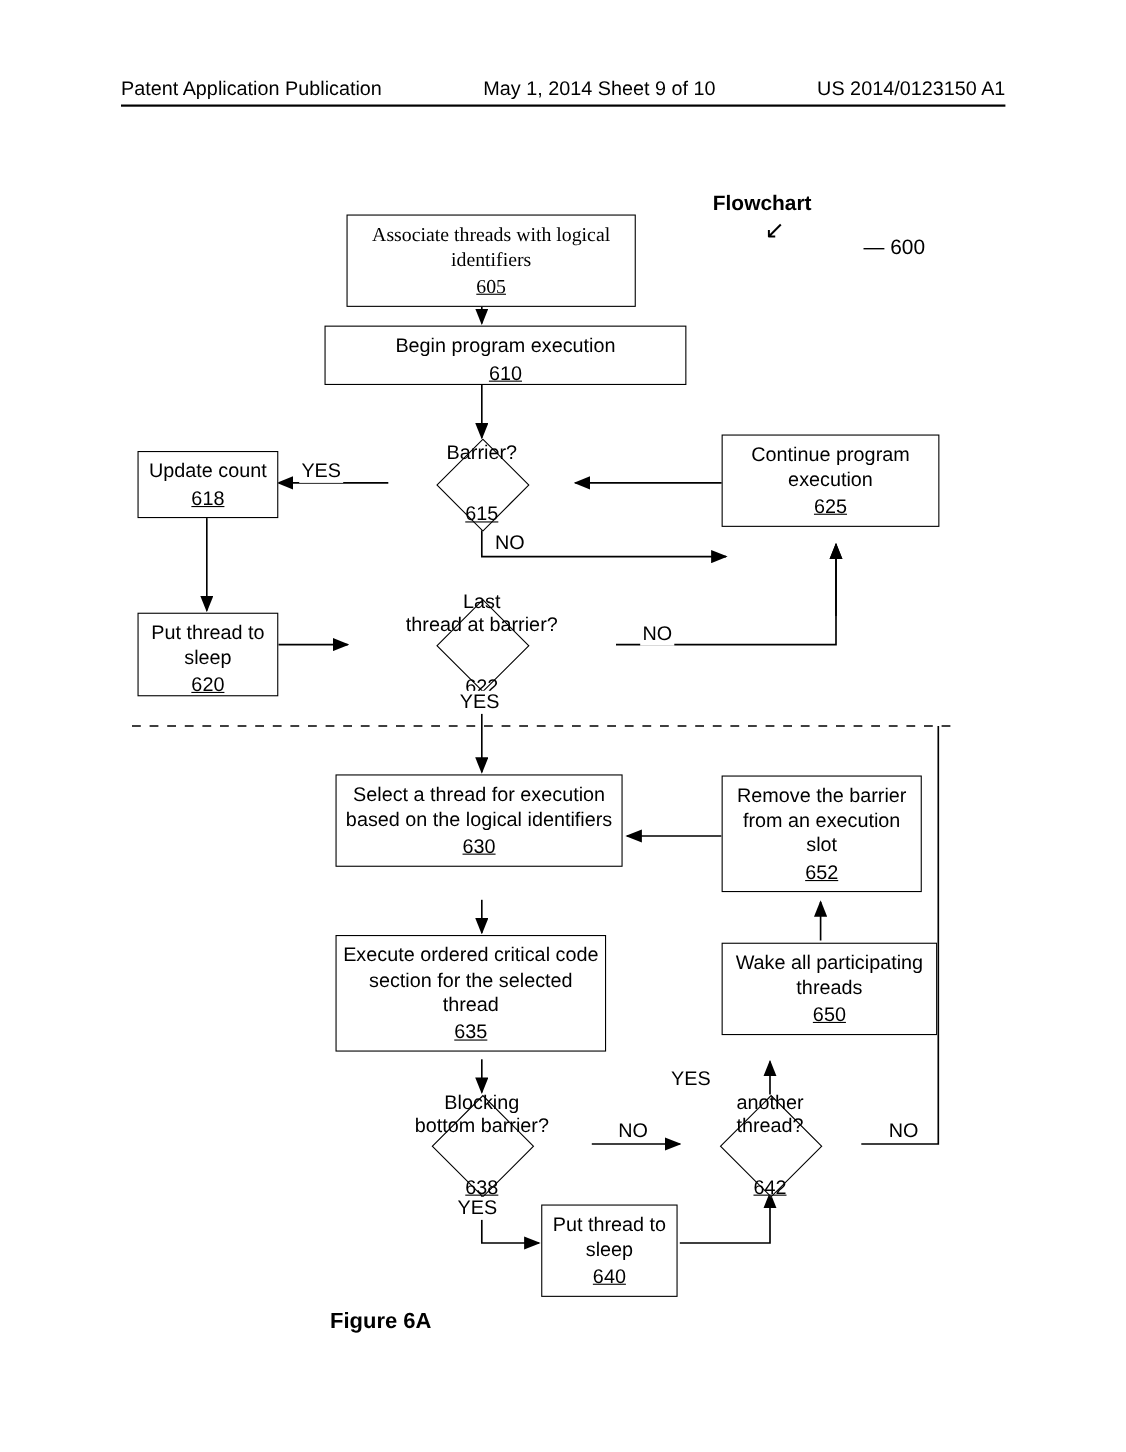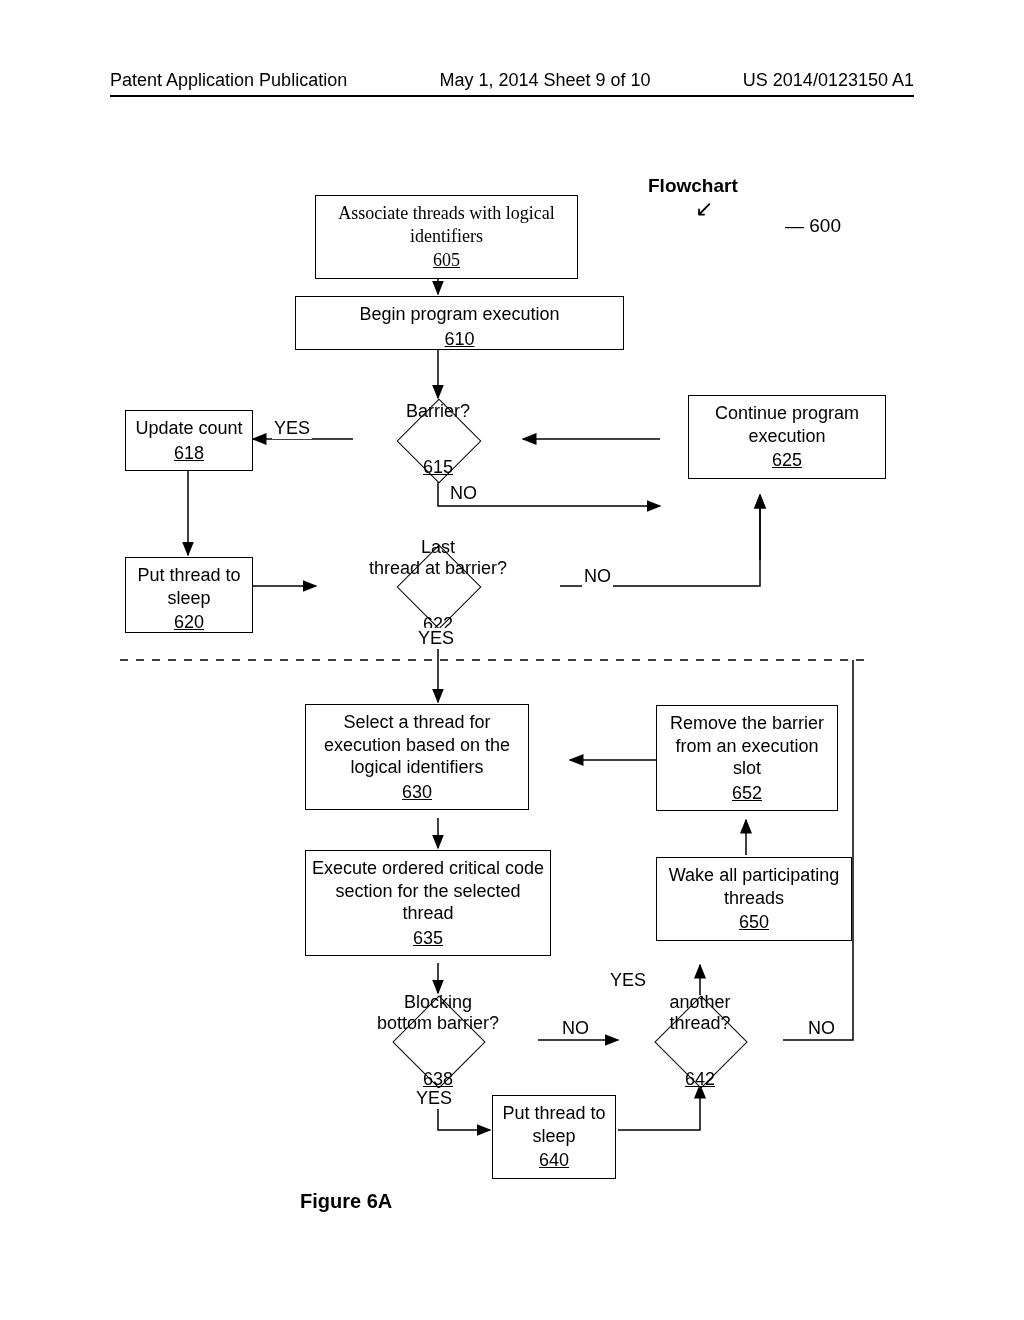--- a/index.html
+++ b/index.html
@@ -180,31 +180,31 @@
   <div class="box" style="left:295px; top:296px; width:329px; height:54px;">
     <div>Begin program execution</div>
     <span class="ref">610</span>
   </div>
 
   <div class="box" style="left:125px; top:410px; width:128px;">
     <div>Update count</div>
     <span class="ref">618</span>
   </div>
 
-  <div class="box" style="left:688px; top:395px; width:198px;">
+  <div class="box" style="left:656px; top:395px; width:198px;">
     <div>Continue program execution</div>
     <span class="ref">625</span>
   </div>
 
   <div class="box" style="left:125px; top:557px; width:128px; height:76px;">
     <div>Put thread to sleep</div>
     <span class="ref">620</span>
   </div>
 
-  <div class="box" style="left:305px; top:704px; width:224px;">
+  <div class="box" style="left:305px; top:704px; width:261px;">
     <div>Select a thread for execution based on the logical identifiers</div>
     <span class="ref">630</span>
   </div>
 
   <div class="box" style="left:656px; top:705px; width:182px;">
     <div>Remove the barrier from an execution slot</div>
     <span class="ref">652</span>
   </div>
 
   <div class="box" style="left:305px; top:850px; width:246px;">

